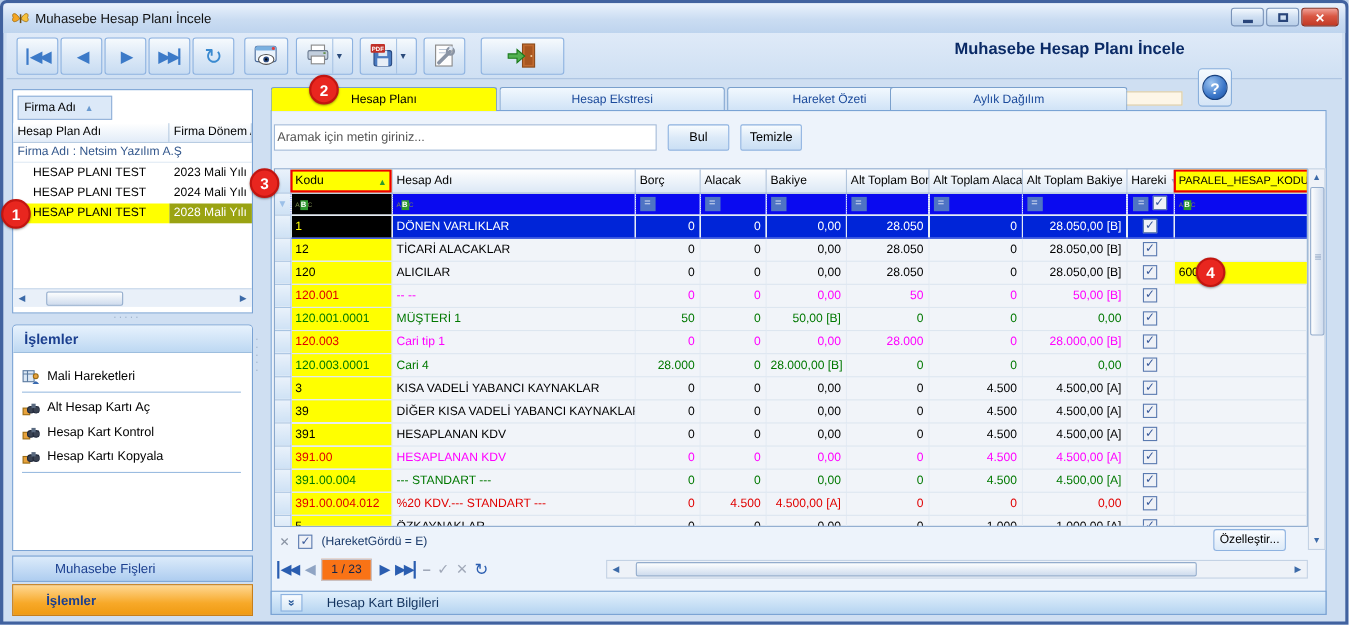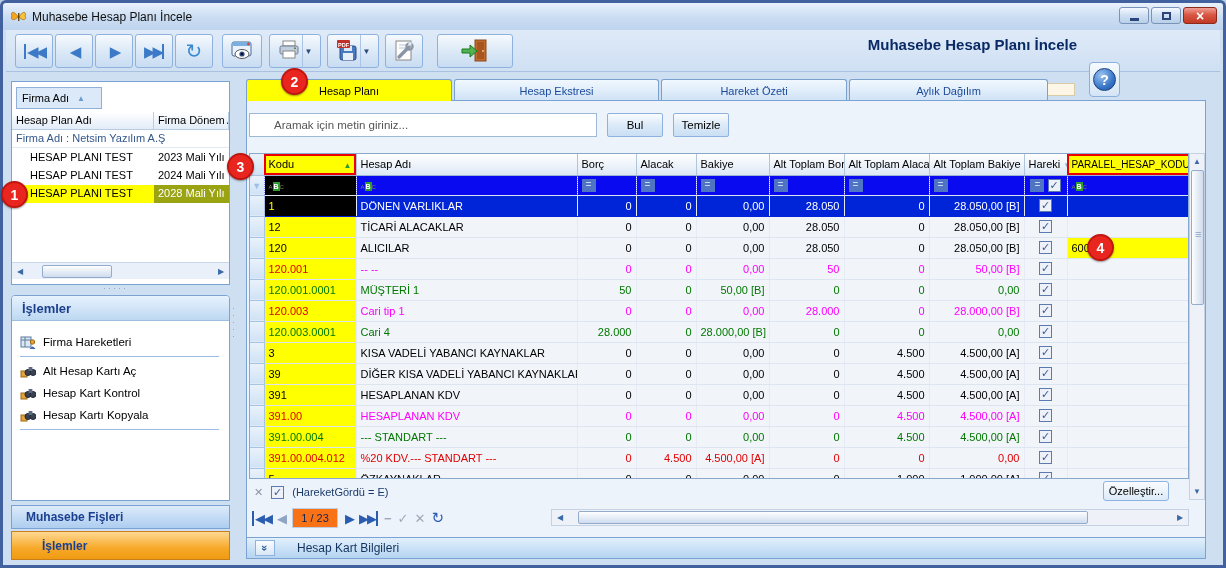--- a/index.html
+++ b/index.html
@@ -71,34 +71,34 @@
 
   .actions { position:absolute; left:8px; top:292px; width:219px; height:206px; background:#fff;
       border:1px solid #7aa3d4; border-radius:4px 4px 0 0; }
   .actions .hd { height:25px; background:linear-gradient(#e7f2fd,#bdd8f2); border-bottom:1px solid #9dbede;
       border-radius:3px 3px 0 0; display:flex; align-items:center; padding-left:10px;
       font-size:13px; font-weight:bold; color:#1b3f8f; }
   .aitem { display:flex; align-items:center; gap:7px; height:22px; padding-left:8px; font-size:11.5px; }
   .asep { height:1px; background:#9bbce0; margin:3px 10px 3px 8px; }
   .bluebar { position:absolute; left:8px; top:502px; width:219px; height:24px;
       background:linear-gradient(#dcebfa,#aecdf0); border:1px solid #7aa3d4; display:flex; align-items:center;
-      padding-left:14px; font-weight:bold; color:#1b3f8f; font-size:12px; }
+      padding-left:38px; font-weight:normal; color:#1b3f8f; font-size:12px; }
   .orangebar { position:absolute; left:8px; top:528px; width:219px; height:29px;
       background:linear-gradient(#ffd893,#f7a929 60%,#f09a12); border:1px solid #c87f1a; display:flex; align-items:center;
       padding-left:30px; font-weight:bold; color:#1b3f8f; font-size:12px; }
 
   
   .tab { position:absolute; top:76px; height:22px; border:1px solid #7aa0cc; border-bottom:none;
       border-radius:3px 3px 0 0; display:flex; align-items:center; justify-content:center;
       background:linear-gradient(#f1f8fe,#cfe2f6); color:#1b4a9b; }
   .tab.active { background:#ffff00; color:#000; z-index:3; }
   .mainpanel { position:absolute; left:243px; top:97px; width:960px; height:459px; background:#edf3fb;
       border:1px solid #7aa3d4; }
   .searchrow { position:absolute; left:246px; top:110px; height:26px; display:flex; gap:10px; }
-  .searchinput { width:348px; height:24px; border:1px solid #a0b8d8; padding:0 24px; font-size:11.5px;
+  .searchinput { width:348px; height:24px; border:1px solid #a0b8d8; padding:0 2px; font-size:11.5px;
       color:#333; background:#fff; font-family:inherit; }
   .searchinput::placeholder { color:#555; }
   .sbtn { width:56px; height:24px; border:1px solid #8db2e0; border-radius:2px;
       background:linear-gradient(#f9fcfe,#dceaf8 50%,#cadff4); font-size:11.5px; font-family:inherit; }
 
   
   .gridwrap { position:absolute; left:246px; top:150px; width:940px; height:326px; overflow:hidden;
       border:1px solid #8aa8cc; background:#f1f4f9; }
   table.grid { border-collapse:collapse; table-layout:fixed; width:940px; }
   .grid th { height:21px; background:linear-gradient(#ffffff,#dce8f5); border-right:1px solid #b0c4dc;
@@ -313,21 +313,21 @@
     <div class="hd">İşlemler</div>
     <div style="padding-top:10px">
       <div class="aitem">
         <svg class="icon16" viewBox="0 0 16 16">
           <rect x="1" y="3" width="10" height="10" fill="#dce8f4" stroke="#5a7aa0"></rect>
           <line x1="1" y1="6" x2="11" y2="6" stroke="#5a7aa0"></line>
             <line x1="5" y1="3" x2="5" y2="13" stroke="#5a7aa0"></line>
           <circle cx="12.5" cy="8" r="2.2" fill="#e8a23c" stroke="#9a6a10"></circle>
           <path d="M9.5 15 q3 -5 6 0 Z" fill="#3a6ab0"></path>
         </svg>
-        <span>Firma Hareketleri</span>
+        <span>Mali Hareketleri</span>
       </div>
       <div class="asep"></div>
       <div class="aitem">
         <svg class="icon16" viewBox="0 0 16 16">
           <rect x="1" y="8" width="6" height="6" fill="#e8a23c" stroke="#9a6a10"></rect>
           <circle cx="8" cy="9.5" r="3" fill="#3a4252" stroke="#20283a"></circle>
           <circle cx="13" cy="9.5" r="3" fill="#3a4252" stroke="#20283a"></circle>
           <rect x="8.6" y="4" width="3.8" height="4" fill="#5a6a80"></rect>
         </svg>
         <span>Alt Hesap Kartı Aç</span>
@@ -353,21 +353,21 @@
       <div class="asep"></div>
     </div>
   </div>
 
   <div class="bluebar">Muhasebe Fişleri</div>
   <div class="orangebar">İşlemler</div>
 
   <div class="tab active" style="left:243px;width:206px">Hesap Planı</div>
   <div class="tab" style="left:451px;width:205px">Hesap Ekstresi</div>
   <div class="tab" style="left:658px;width:186px">Hareket Özeti</div>
-  <div class="tab" style="left:846px;width:199px">Aylık Dağılım</div>
+  <div class="tab" style="left:806px;width:216px">Aylık Dağılım</div>
 
   <div class="mainpanel"></div>
 
   <div class="searchrow">
     <input class="searchinput" placeholder="Aramak için metin giriniz..." style="">
     <button class="sbtn">Bul</button>
     <button class="sbtn">Temizle</button>
   </div>
 
   <div class="gridwrap">

